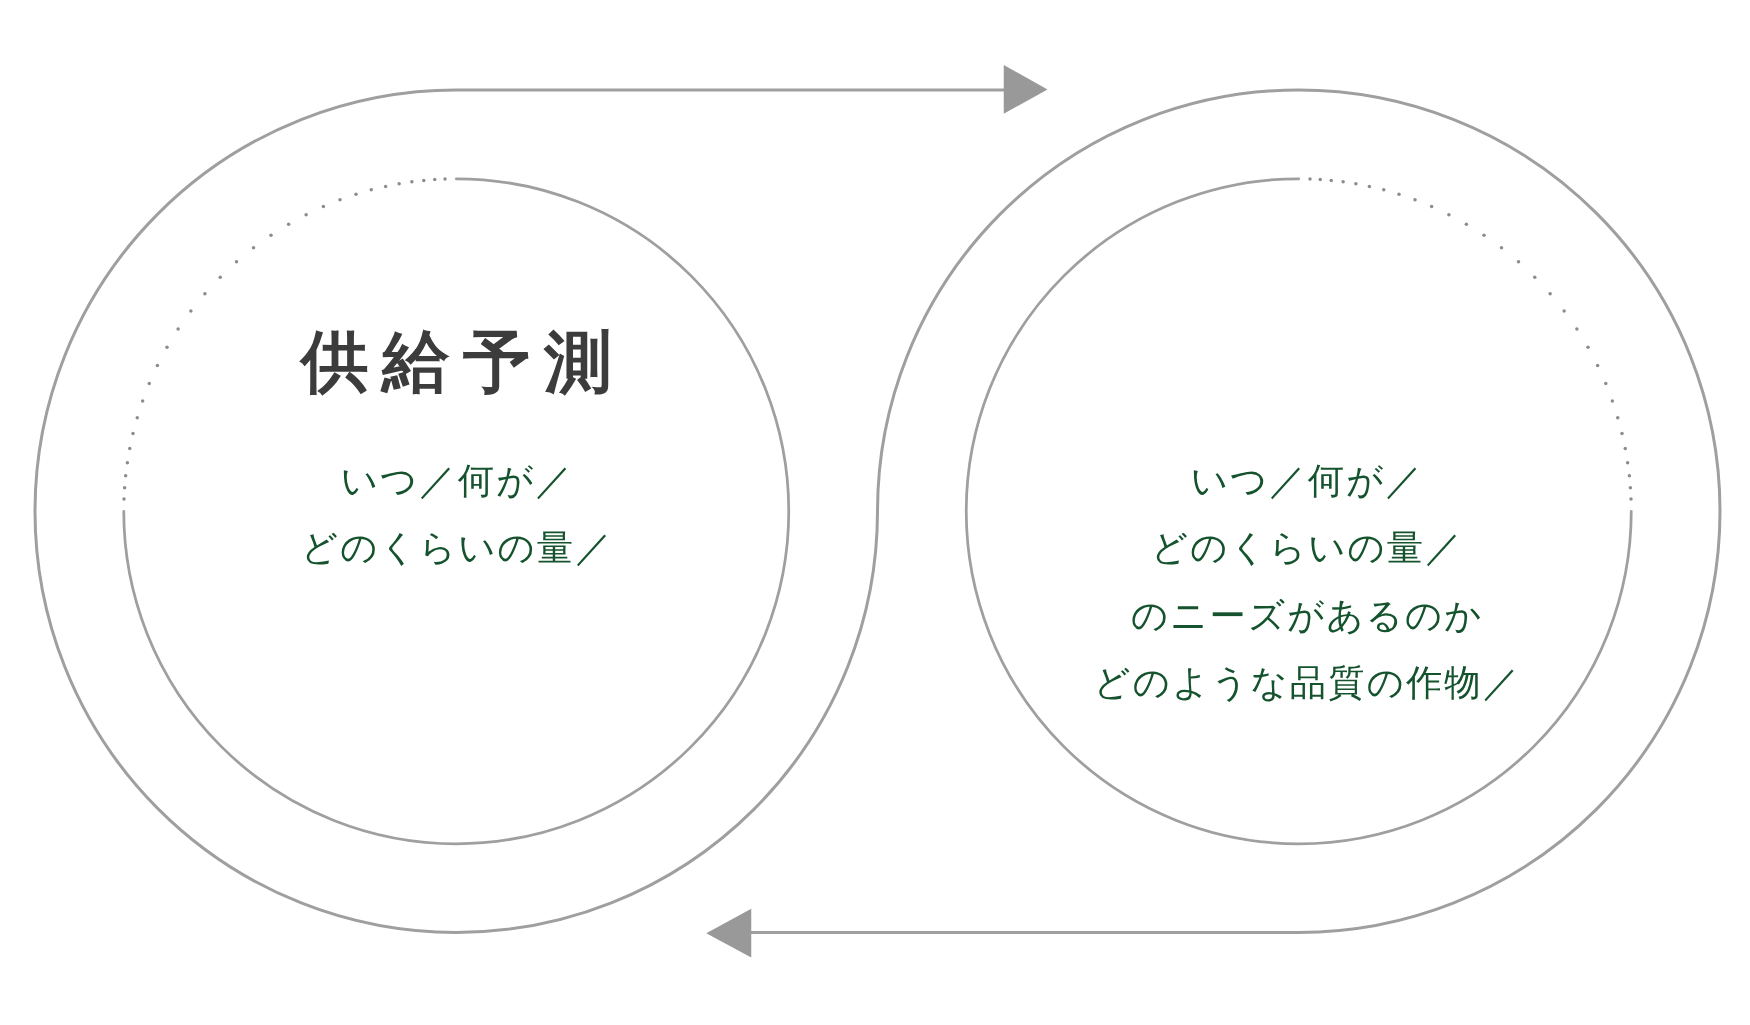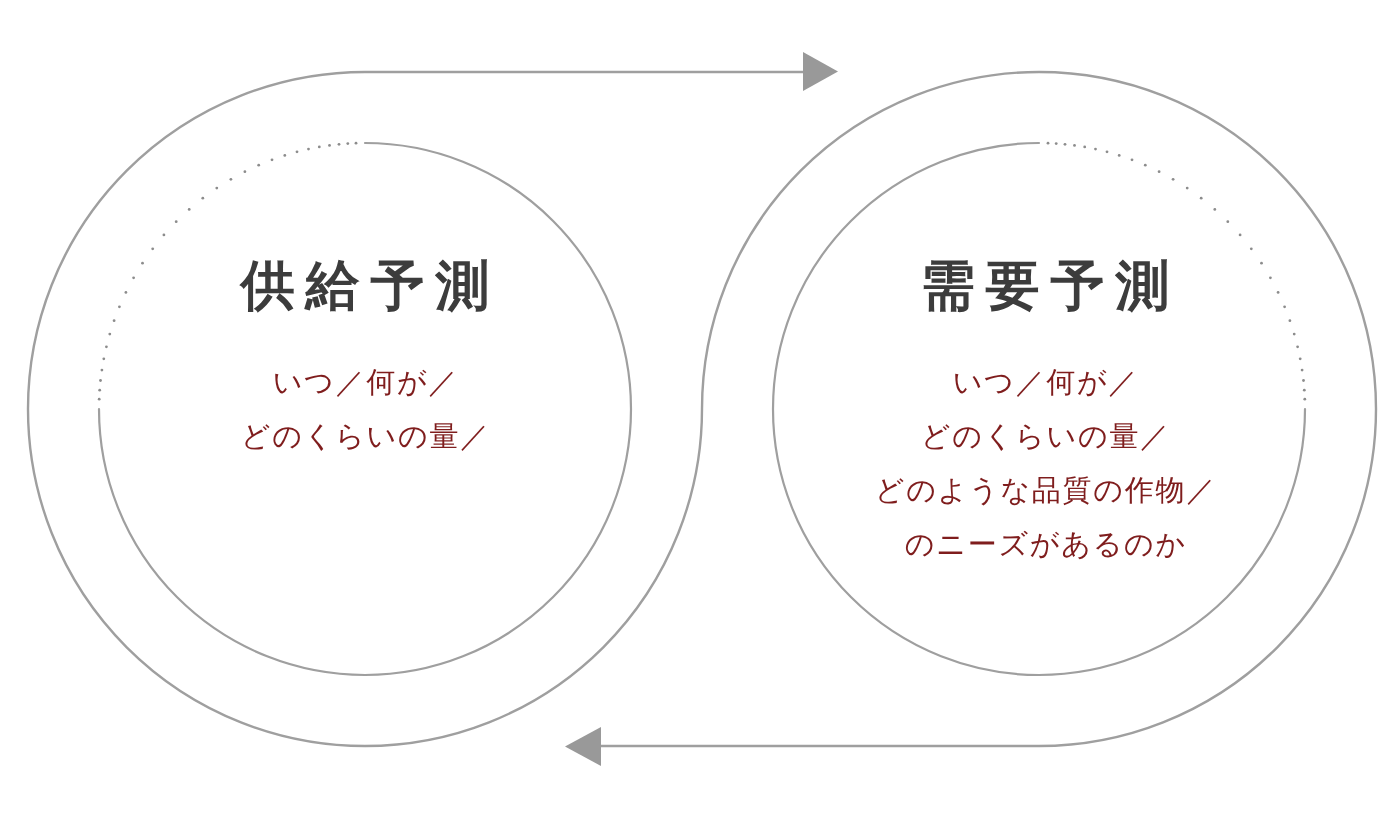--- a/index.html
+++ b/index.html
@@ -6,21 +6,21 @@
     margin: 0;
     padding: 0;
     background: #ffffff;
   }
   .canvas {
     position: relative;
     width: 1400px;
     height: 820px;
     background: #ffffff;
     overflow: hidden;
-    font-family: Liberation Mono, monospace;
+    font-family: Liberation Sans, sans-serif;
   }
   .artwork {
     position: absolute;
     left: 0;
     top: 0;
     width: 1400px;
     height: 820px;
   }
   .label-block {
     position: absolute;
@@ -41,21 +41,21 @@
     line-height: 1.2;
   }
   .circle-body {
     position: absolute;
     top: 100px;
     width: 100%;
     font-size: 29px;
     font-weight: 500;
     letter-spacing: 0.06em;
     text-indent: 0.06em;
-    color: #7f1d1d;
+    color: #14532d;
     line-height: 54px;
   }
   .label-block { top: 258px; height: 330px; }
 </style>
 </head>
 <body>
 
 <div class="canvas">
 
   <svg class="artwork" viewBox="0 0 1400 820" xmlns="http://www.w3.org/2000/svg">
@@ -137,22 +137,21 @@
 
   <div class="label-block label-left">
     <div class="circle-title">供給予測</div>
     <div class="circle-body">
       <div>いつ／何が／</div>
       <div>どのくらいの量／</div>
     </div>
   </div>
 
   <div class="label-block label-right">
-    <div class="circle-title">需要予測</div>
     <div class="circle-body">
       <div>いつ／何が／</div>
       <div>どのくらいの量／</div>
+      <div>のニーズがあるのか</div>
       <div>どのような品質の作物／</div>
-      <div>のニーズがあるのか</div>
     </div>
   </div>
 
 </div>
 
 </body></html>

